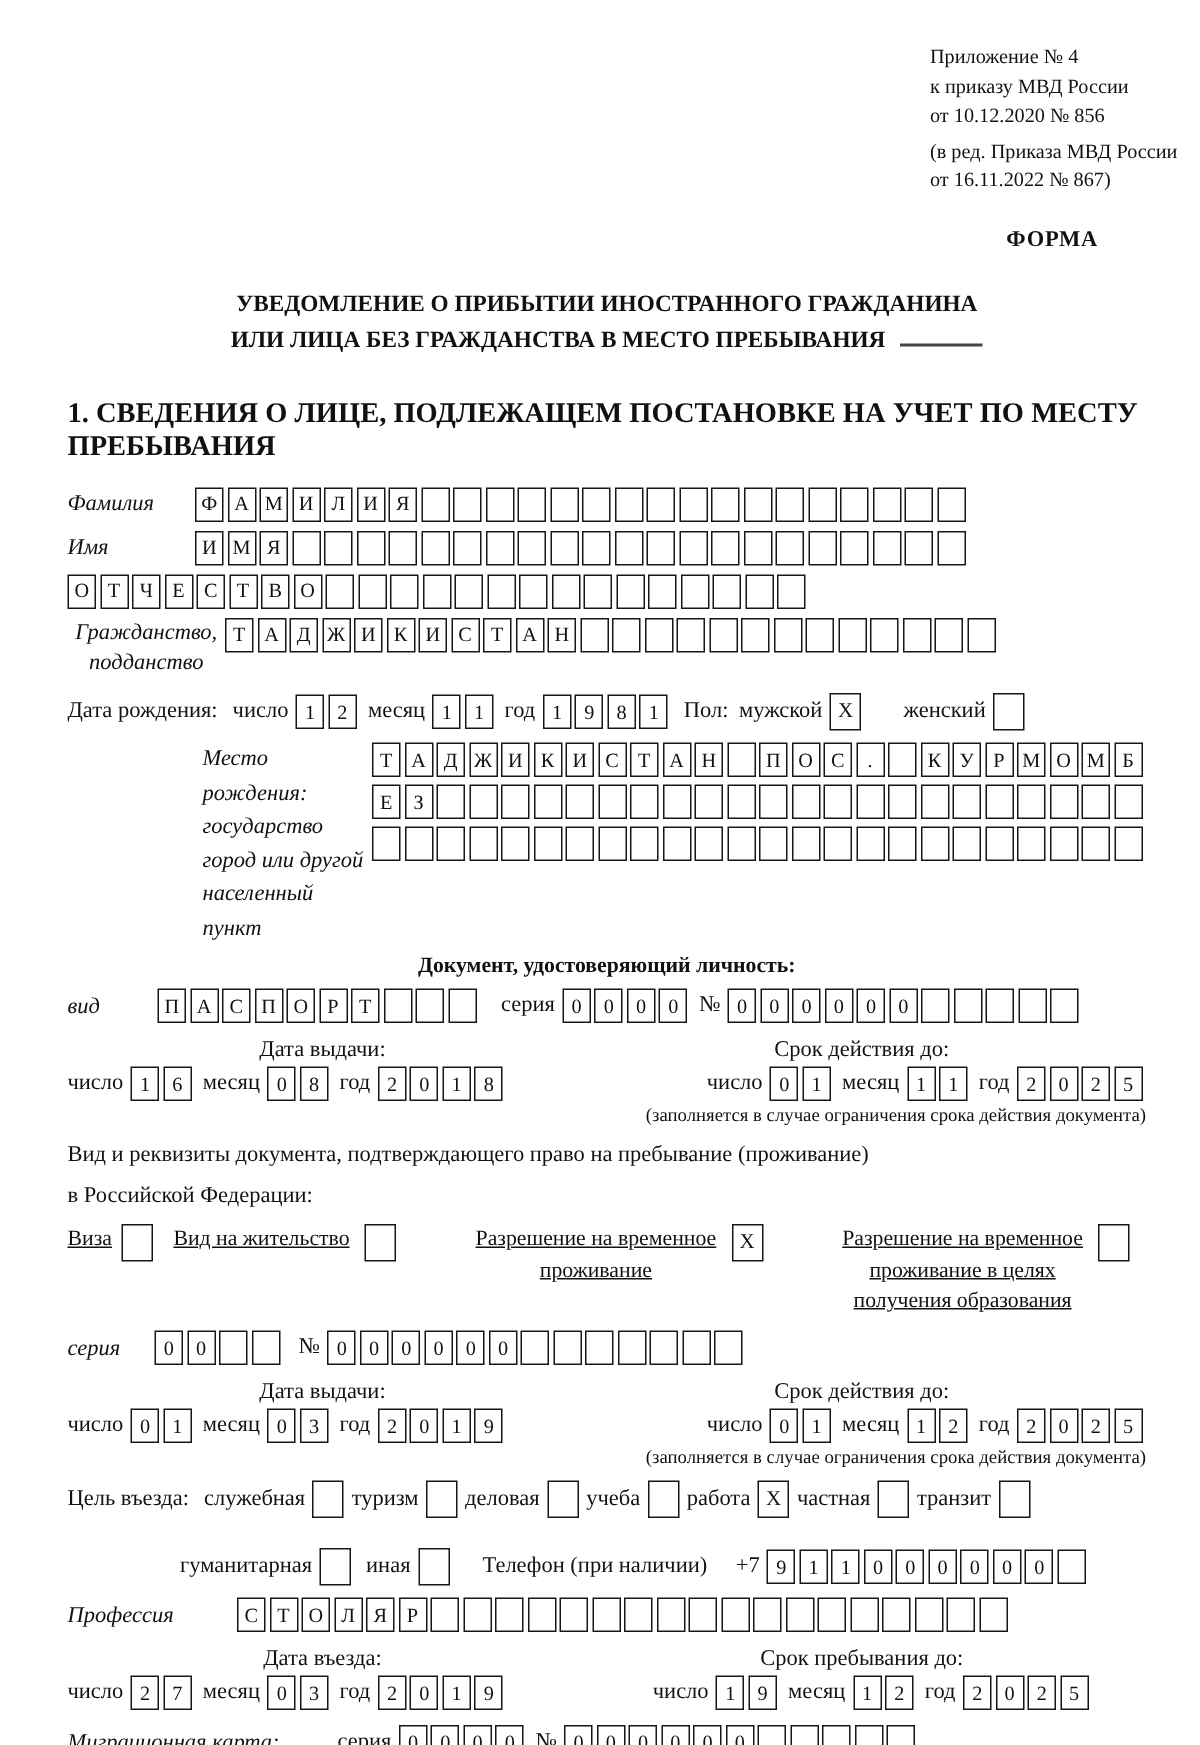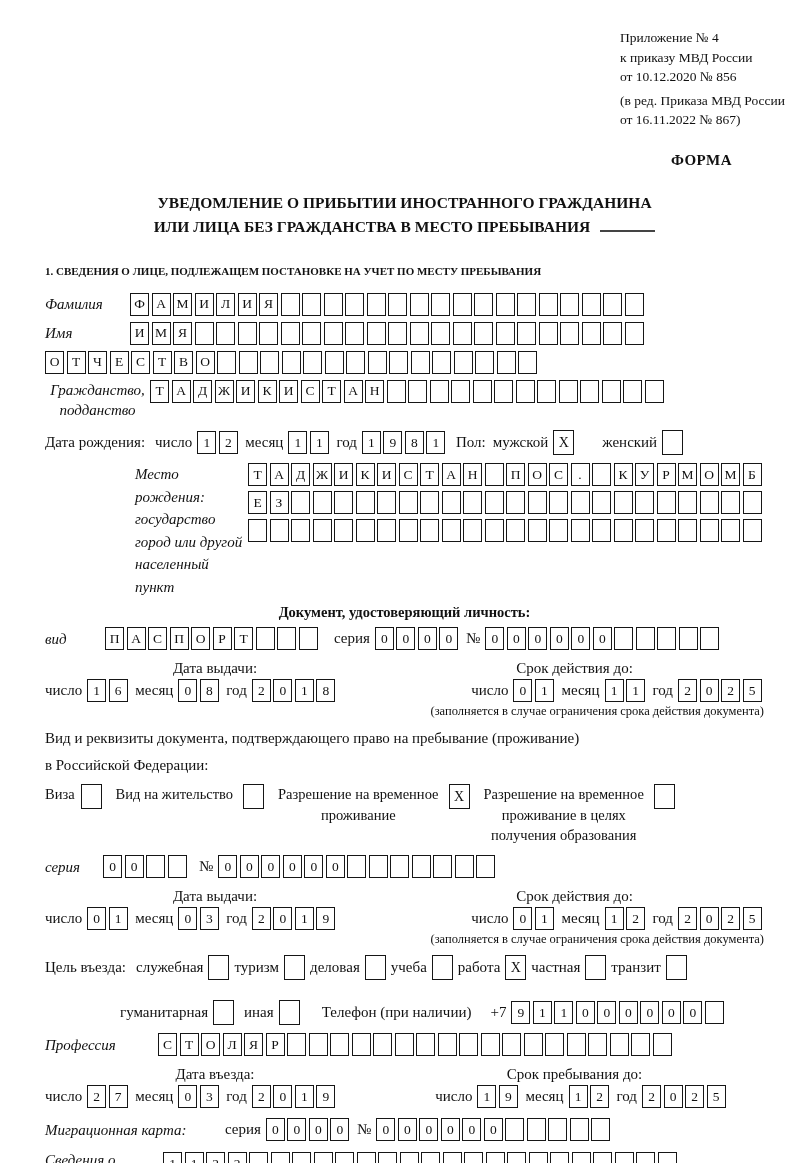--- a/index.html
+++ b/index.html
@@ -12,21 +12,21 @@
   .page { width:800px; padding:28px 36px 20px 45px; }
 
   
   .hdr { margin-left:575px; width:190px; font-size:13.5px; line-height:1.45; }
   .hdr .gap { height:4px; }
   .forma { text-align:right; padding-right:32px; font-weight:bold; font-size:15px; margin-top:22px; letter-spacing:.5px; }
 
   
   .title { text-align:center; font-weight:bold; font-size:15.5px; line-height:1.55; margin-top:22px; }
   .blank-line { display:inline-block; width:55px; border-bottom:2px solid #444; height:14px; margin-left:10px; }
-  .sect { font-weight:bold; font-size:11px; margin-top:26px; margin-bottom:16px; }
+  .sect { font-weight:bold; font-size:19px; margin-top:26px; margin-bottom:16px; }
 
   
   .row { display:flex; align-items:center; margin-bottom:6px; }
   .row.top { align-items:flex-start; }
   .lbl { font-size:15px; line-height:1.35; flex-shrink:0;font-style:italic; }
   .w85 { width:85px; } .w118 { width:118px; }
   .w113 { width:113px; } .w105 { width:105px;text-align:center; }
   .cells { display:flex; flex-wrap:nowrap; }
   .cell {
     width:19px; height:23px; border:1.6px solid #161616; margin-right:2.5px;
@@ -48,22 +48,22 @@
   .dblock { display:flex; flex-direction:column; }
   .dhead { text-align:center; font-size:15px; margin-bottom:2px; }
   .dvals { display:flex; align-items:center; }
   .note { font-size:12.5px; text-align:right; margin:1px 0 8px 0; }
 
   .para { font-size:15px; line-height:1.5; margin-bottom:4px; }
 
   
   .permits { display:flex; align-items:flex-start; margin:8px 0 10px 0; }
   .permits .opt { display:flex; align-items:flex-start; }
-  .optlbl { font-size:14.5px; line-height:1.4; }
-  .optlbl.center { text-align:center; }
+  .optlbl { font-size:14.5px; line-height:1.4;text-decoration:underline; }
+  .optlbl.center { text-align:center;margin-left:39px; }
   .mr6 { margin-right:6px; } .mr14 { margin-right:14px; } .mr10 { margin-right:10px; }
 
   .heading-center { text-align:center; font-weight:bold; font-size:14.5px; margin:4px 0 6px 0; }
 </style>
 </head>
 <body>
 
 <div class="page">
 
   <div class="hdr">

